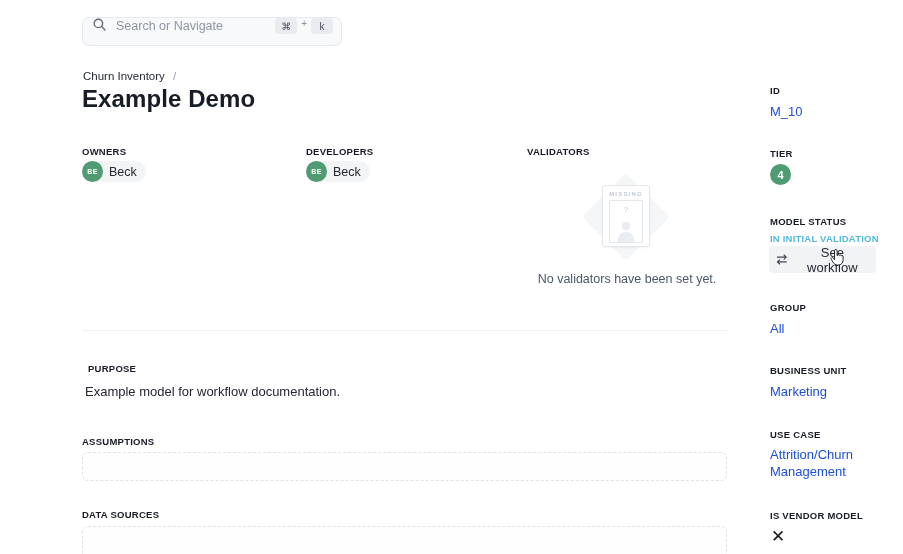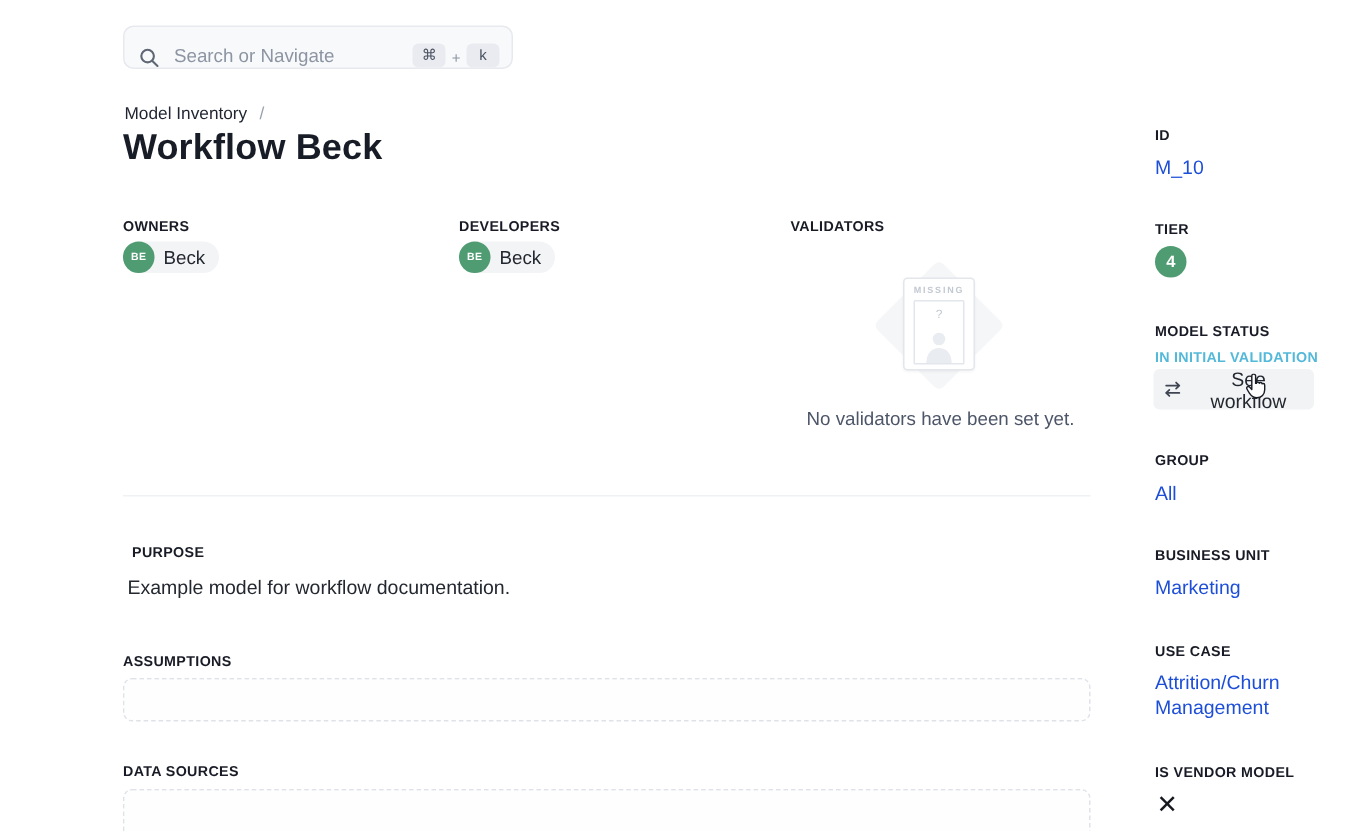--- a/index.html
+++ b/index.html
@@ -4,21 +4,21 @@
 <style>
   html,body{margin:0;padding:0;background:#fff;}
   .page{
     position:relative;width:903px;height:554px;overflow:hidden;background:#ffffff;
     font-family:"Liberation Sans",sans-serif;color:#1f2430;
   }
   
   .searchbar{
     position:absolute;left:82px;top:17px;width:260px;height:29px;box-sizing:border-box;
     background:#f8f9fb;border:1px solid #e7e9ee;border-radius:7px;
-    display:flex;align-items:flex-end;padding:0 8px 0 10px;cursor:text;
+    display:flex;align-items:flex-start;padding:0 8px 0 10px;cursor:text;
   }
   .searchbar svg{flex:0 0 auto;}
   .search-input{
     flex:1 1 auto;border:none;outline:none;background:transparent;
     font-family:"Liberation Sans",sans-serif;font-size:12.5px;color:#1f2430;
     margin-left:8px;min-width:0;
   }
   .search-input::placeholder{color:#8d95a3;}
   .kbd{
     display:inline-flex;align-items:center;justify-content:center;
@@ -103,24 +103,24 @@
       <circle cx="5.4" cy="5.4" r="4.2" fill="none" stroke="#5f6774" stroke-width="1.4"></circle>
       <line x1="8.6" y1="8.6" x2="12" y2="12" stroke="#5f6774" stroke-width="1.4" stroke-linecap="round"></line>
     </svg>
     <input class="search-input" type="text" placeholder="Search or Navigate" style="">
     <span class="kbd">⌘</span>
     <span class="kbd-plus">+</span>
     <span class="kbd">k</span>
   </div>
 
   <div class="breadcrumb">
-    <span>Model Inventory</span>
+    <span>Churn Inventory</span>
     <span class="sep">/</span>
   </div>
-  <div class="page-title">Workflow Beck</div>
+  <div class="page-title">Example Demo</div>
 
   <div class="lbl abs" style="left:82px;top:146px;">OWNERS</div>
   <div class="pill" style="left:82px;top:161px;">
     <span class="avatar">BE</span>
     <span class="name">Beck</span>
   </div>
 
   <div class="lbl abs" style="left:306px;top:146px;">DEVELOPERS</div>
   <div class="pill" style="left:306px;top:161px;">
     <span class="avatar">BE</span>

